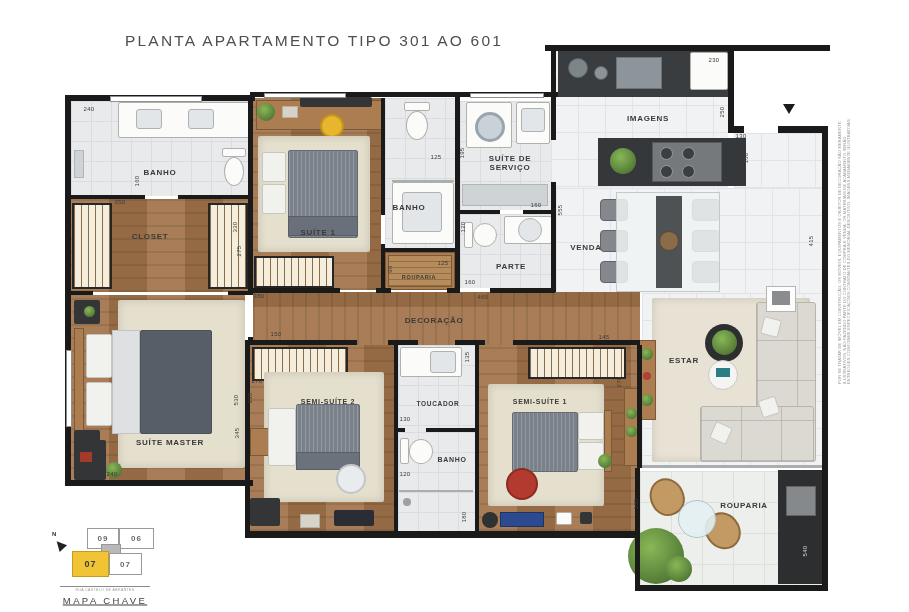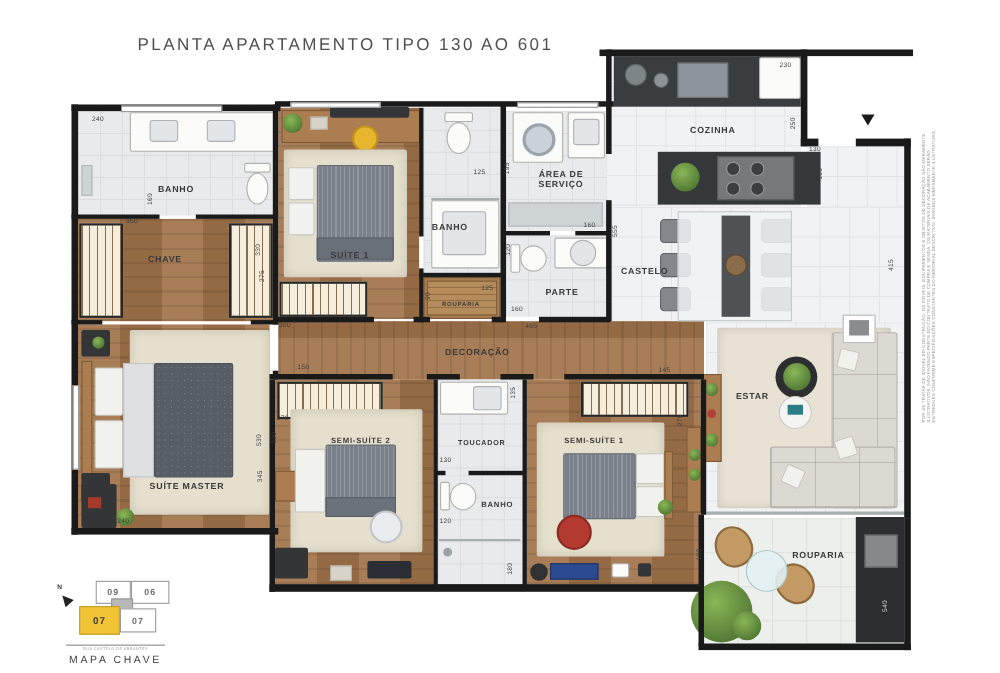--- a/index.html
+++ b/index.html
@@ -30,29 +30,29 @@
   .round{border-radius:50%;}
   .gray{background:#ced3d6;border:1px solid #b2b6b9;}
   .room-label{position:absolute;transform:translate(-50%,-50%);font-size:8px;font-weight:bold;letter-spacing:.7px;color:#3a3a3a;white-space:nowrap;text-align:center;}
   .dim{position:absolute;transform:translate(-50%,-50%);font-size:6px;color:#3c3c3c;letter-spacing:.3px;white-space:nowrap;}
   .dim.v{transform:translate(-50%,-50%) rotate(-90deg);}
   .dim.light{color:#d8d8d8;}
   #title{position:absolute;left:125px;top:32px;font-size:15.5px;letter-spacing:2.2px;color:#4f4f4f;}
   .kbox{position:absolute;background:#fff;border:1px solid #9a9a9a;display:flex;align-items:center;justify-content:center;font-size:8px;color:#6a6a6a;font-weight:bold;letter-spacing:1px;}
   .kbox.hl{background:#f0c435;border:1px solid #c79b20;color:#3c3c3c;}
   #street{position:absolute;left:105px;top:590px;transform:translate(-50%,-50%);font-size:3.5px;color:#9a9a9a;letter-spacing:.4px;white-space:nowrap;}
-  #mapa{position:absolute;left:105px;top:600px;transform:translate(-50%,-50%);font-size:9.5px;color:#3f3f3f;letter-spacing:2.4px;}
+  #mapa{position:absolute;left:105px;top:600px;transform:translate(-50%,-50%);font-size:9.5px;color:#3f3f3f;letter-spacing:2.4px;text-decoration:underline;}
   #disc{position:absolute;left:838px;top:112px;height:272px;width:20px;writing-mode:vertical-rl;transform:rotate(180deg);font-size:4px;line-height:4.6px;color:#999;letter-spacing:.2px;}
   .tri{position:absolute;width:0;height:0;}
 </style>
 </head>
 <body>
 
 <div id="plan">
-  <div id="title">PLANTA APARTAMENTO TIPO 130 AO 601</div>
+  <div id="title">PLANTA APARTAMENTO TIPO 301 AO 601</div>
 
   <div class="a tile" style="left:71px;top:101px;width:177px;height:95px"></div>
   <div class="a wood" style="left:71px;top:199px;width:177px;height:93px"></div>
   <div class="a wood" style="left:71px;top:295px;width:174px;height:187px"></div>
   <div class="a wood" style="left:253px;top:98px;width:128px;height:192px"></div>
   <div class="a tile" style="left:385px;top:98px;width:70px;height:150px"></div>
   <div class="a woodf" style="left:385px;top:252px;width:70px;height:38px"></div>
   <div class="a tile" style="left:460px;top:101px;width:91px;height:109px"></div>
   <div class="a tile" style="left:460px;top:214px;width:91px;height:74px"></div>
   <div class="a tileL" style="left:551px;top:51px;width:177px;height:137px"></div>
@@ -270,29 +270,29 @@
     </div>
   <div class="kbox" style="left:109px;top:553px;width:31px;height:20px">
       <span>07</span>
     </div>
   <div class="a" style="left:60px;top:586px;width:90px;height:1px;background:#8a8a8a"></div>
   <div id="street">RUA CASTELO DE ABRANTES</div>
   <div id="mapa">MAPA CHAVE</div>
 
   <div id="disc">POR SE TRATAR DE IMÓVEL EM CONSTRUÇÃO, OS MÓVEIS, EQUIPAMENTOS E OBJETOS DE DECORAÇÃO SÃO MERAMENTE ILUSTRATIVOS, NÃO FAZENDO PARTE DO CONTRATO DE COMPRA E VENDA. OS MATERIAIS DE ACABAMENTO SERÃO ENTREGUES CONFORME ESPECIFICAÇÕES CONSTANTES DO MEMORIAL DESCRITIVO. IMAGENS MERAMENTE ILUSTRATIVAS.</div>
 <div class="room-label" style="left: 160px; top: 172px;">BANHO</div>
-    <div class="room-label" style="left: 150px; top: 236px;">CHAVE</div>
+    <div class="room-label" style="left: 150px; top: 236px;">CLOSET</div>
     <div class="room-label" style="left: 170px; top: 442px;">SUÍTE MASTER</div>
     <div class="room-label" style="left: 318px; top: 232px;">SUÍTE 1</div>
     <div class="room-label" style="left: 409px; top: 207px;">BANHO</div>
-    <div class="room-label" style="left: 510px; top: 163px; width: 64px; white-space: normal;">ÁREA DE SERVIÇO</div>
+    <div class="room-label" style="left: 510px; top: 163px; width: 64px; white-space: normal;">SUÍTE DE SERVIÇO</div>
     <div class="room-label" style="left: 511px; top: 266px;">PARTE</div>
     <div class="room-label" style="left: 419px; top: 277px; font-size: 5.5px;">ROUPARIA</div>
-    <div class="room-label" style="left: 648px; top: 118px;">COZINHA</div>
-    <div class="room-label" style="left: 586px; top: 247px;">CASTELO</div>
+    <div class="room-label" style="left: 648px; top: 118px;">IMAGENS</div>
+    <div class="room-label" style="left: 586px; top: 247px;">VENDA</div>
     <div class="room-label" style="left: 434px; top: 320px;">DECORAÇÃO</div>
     <div class="room-label" style="left: 684px; top: 360px;">ESTAR</div>
     <div class="room-label" style="left: 328px; top: 401px; font-size: 7px;">SEMI-SUÍTE 2</div>
     <div class="room-label" style="left: 438px; top: 403px; font-size: 6.5px;">TOUCADOR</div>
     <div class="room-label" style="left: 540px; top: 401px; font-size: 7px;">SEMI-SUÍTE 1</div>
     <div class="room-label" style="left: 452px; top: 459px; font-size: 7px;">BANHO</div>
     <div class="room-label" style="left: 744px; top: 505px;">ROUPARIA</div>
     <div class="dim" style="left: 89px; top: 109px;">240</div>
     <div class="dim v" style="left: 137px; top: 181px;">160</div>
     <div class="dim" style="left: 120px; top: 202px;">350</div>

